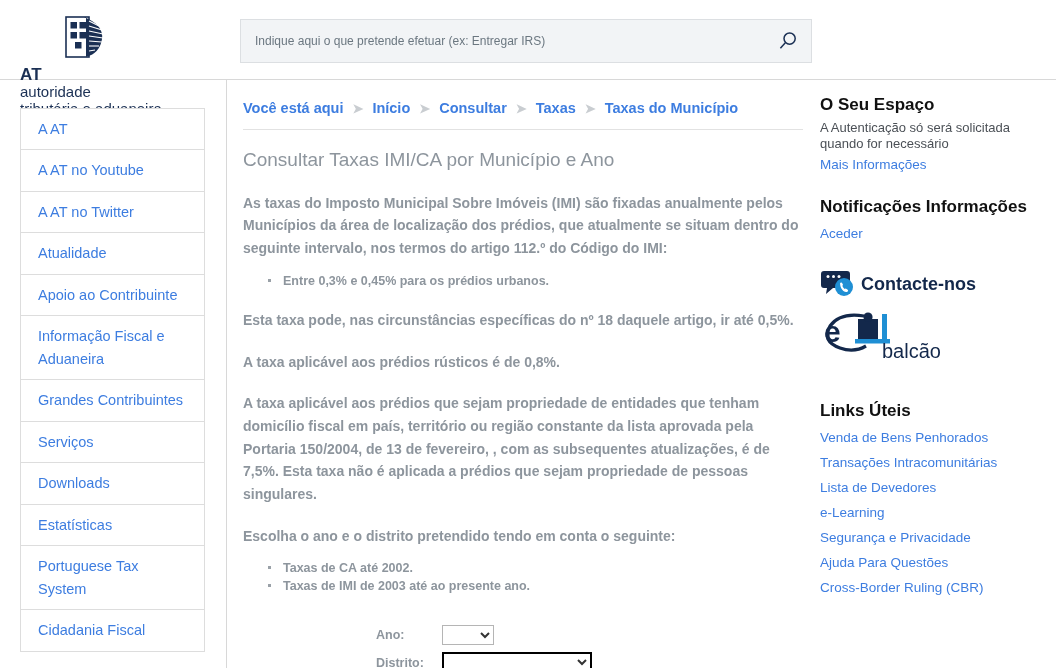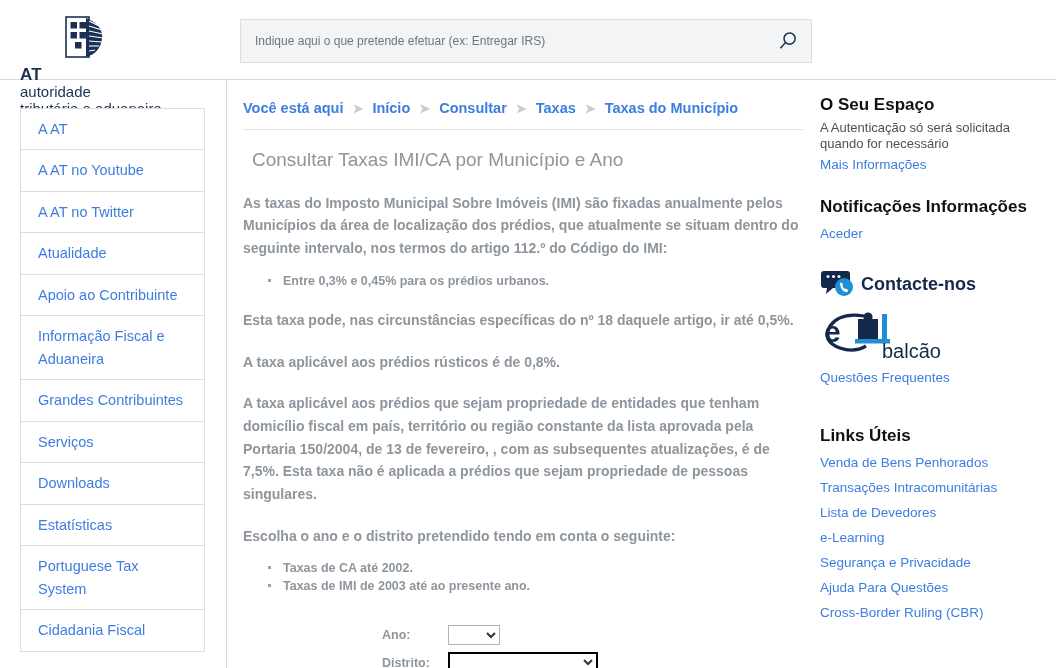--- a/index.html
+++ b/index.html
@@ -143,21 +143,21 @@
   .breadcrumb .crumb { cursor: pointer; white-space: nowrap; }
   .breadcrumb .crumb.static { cursor: default; }
   .breadcrumb .sep {
     color: #c9cdd1;
     margin: 0 9px;
     font-size: 13px;
     line-height: 1;
     display: inline-block;
   }
   .page-title {
-    margin: 18px 0 0 9px;
+    margin: 18px 0 0 0;
     font-size: 19px;
     font-weight: normal;
     color: #8d959d;
     line-height: 1.3;
   }
   .body-p {
     margin: 19px 0 0 0;
     font-size: 14px;
     font-weight: bold;
     color: #8d959d;
@@ -195,21 +195,20 @@
     display: flex;
     align-items: center;
     margin-bottom: 7px;
   }
   .form-label {
     width: 66px;
     font-size: 12.5px;
     font-weight: bold;
     color: #8d959d;
     flex: 0 0 auto;
-    margin-left: 6px;
   }
   select.sel {
     font-family: "Liberation Sans", sans-serif;
     font-size: 12px;
     height: 20px;
     box-sizing: border-box;
     background: #ffffff;
     color: #333;
   }
   select.sel-ano {
@@ -435,21 +434,20 @@
         <path d="M44 6 Q20 2 10 16 Q1 31 20 38 Q34 43 46 36" fill="none" stroke="#13284b" stroke-width="3.2"></path>
         <text x="4" y="32" font-family="Liberation Sans, sans-serif" font-size="30" font-weight="bold" fill="#13284b">e</text>
         <rect x="38" y="9" width="20" height="20" fill="#13284b"></rect>
         <circle cx="48" cy="7" r="4.6" fill="#13284b"></circle>
         <rect x="35" y="29" width="35" height="4.5" fill="#1f8fd4"></rect>
         <rect x="62" y="4" width="5" height="26" fill="#1f8fd4"></rect>
         <text x="62" y="48" font-family="Liberation Sans, sans-serif" font-size="20" fill="#13284b">balcão</text>
       </svg>
     </div>
 
-    <a class="rail-link">Questões Frequentes</a>
 
     <div class="rail-block links-h" style="margin-top:34px;">
       <h2 class="rail-h">Links Úteis</h2>
       <a class="rail-link">Venda de Bens Penhorados</a>
       <a class="rail-link">Transações Intracomunitárias</a>
       <a class="rail-link">Lista de Devedores</a>
       <a class="rail-link">e-Learning</a>
       <a class="rail-link">Segurança e Privacidade</a>
       <a class="rail-link">Ajuda Para Questões</a>
       <a class="rail-link">Cross-Border Ruling (CBR)</a>

